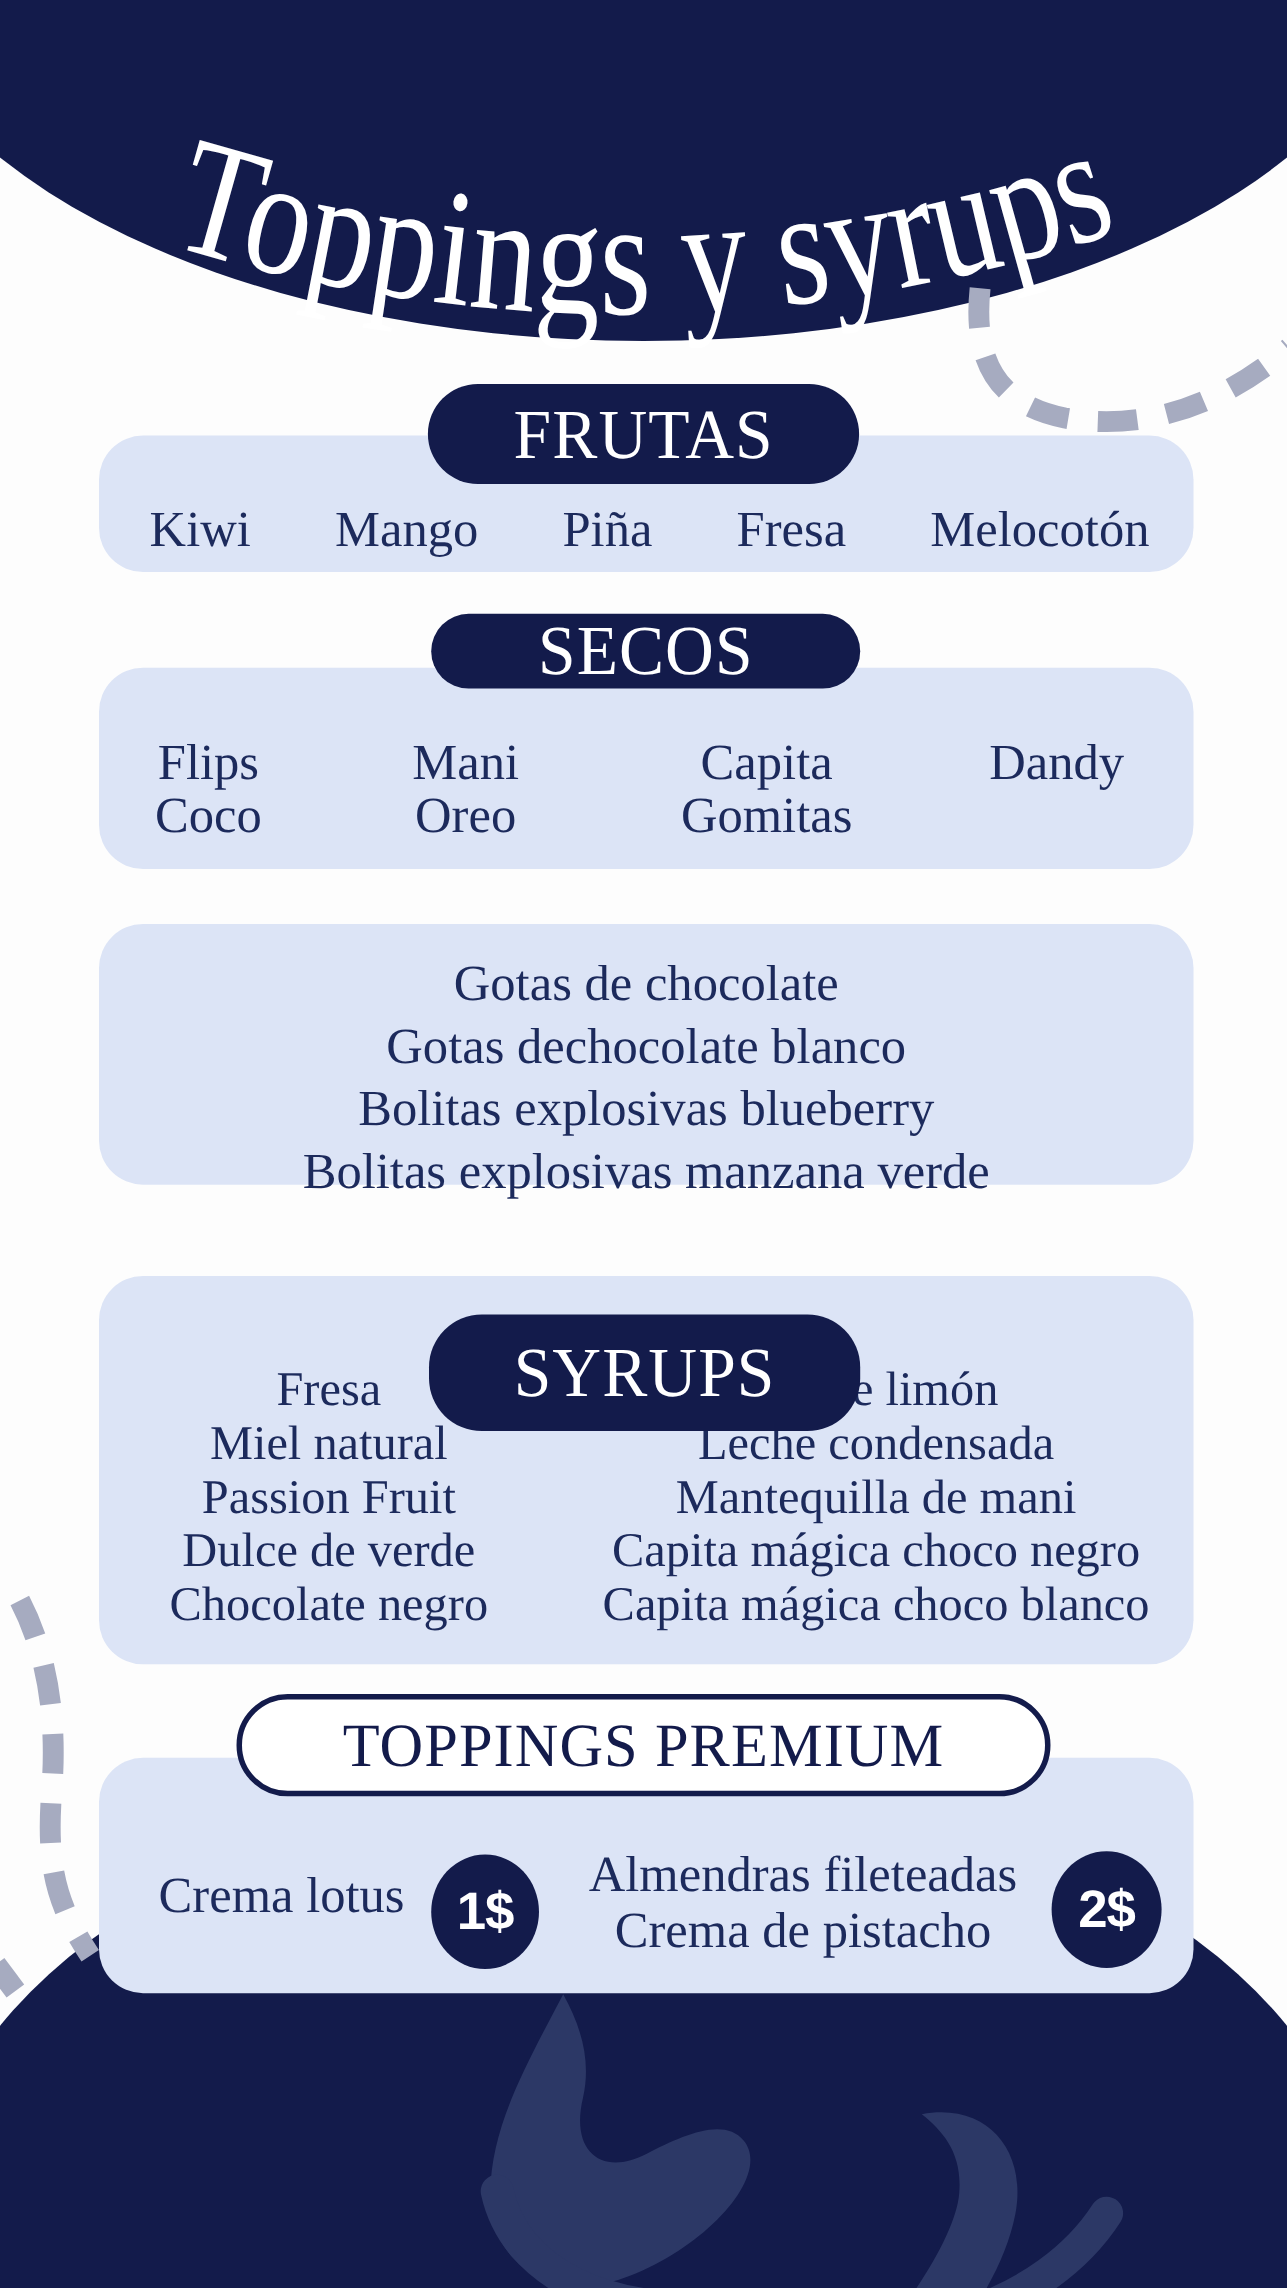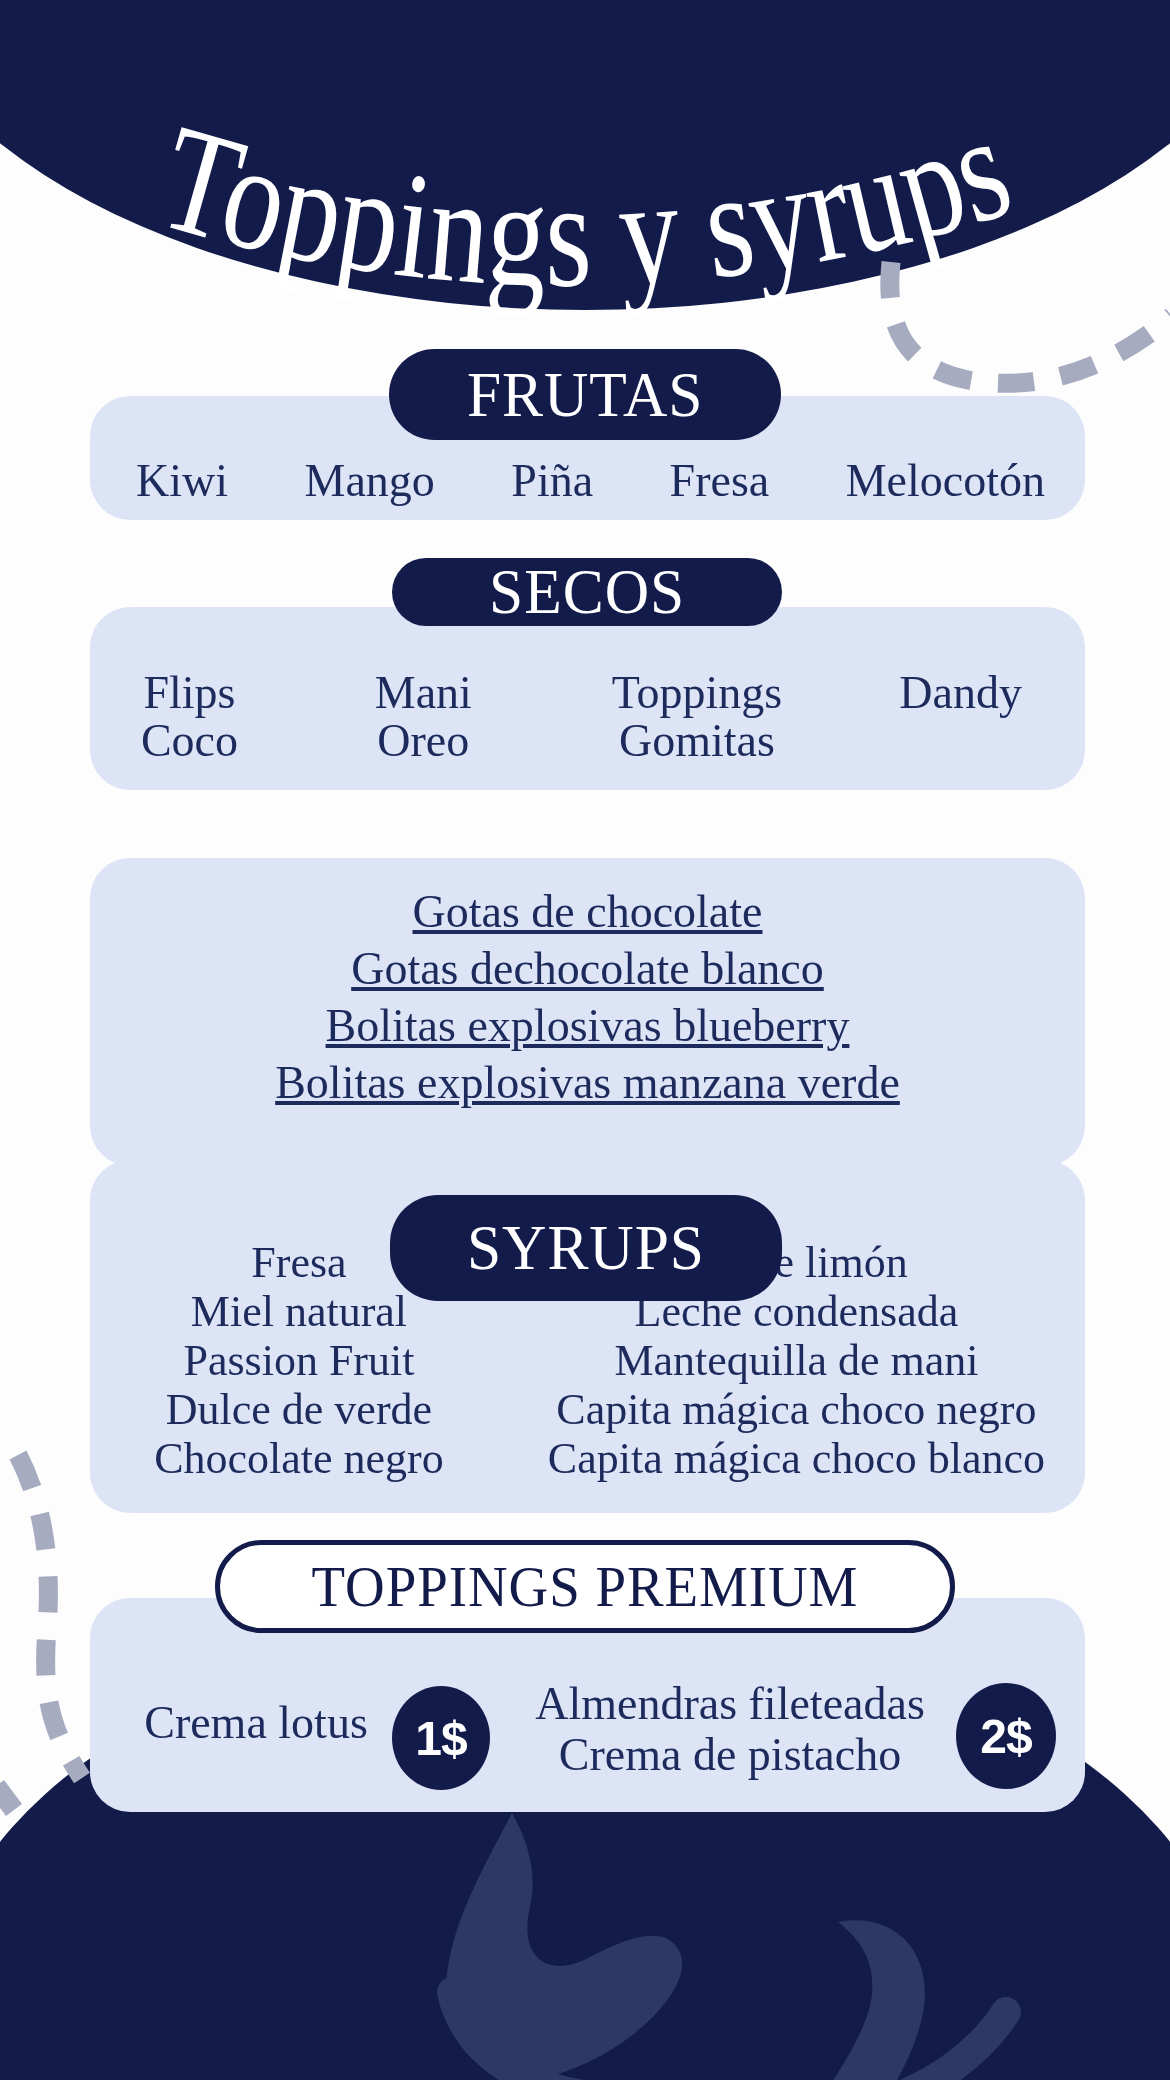--- a/index.html
+++ b/index.html
@@ -26,21 +26,21 @@
   .wm{fill:var(--watermark_navy);}
   .wm-stroke{fill:none;stroke:var(--watermark_navy);stroke-width:30;stroke-linecap:round;}
   .arc-text{font-size:152px;fill:var(--white);font-family:"Liberation Serif","DejaVu Serif",serif;}
   
   .panel{
     position:absolute;left:90px;width:995px;background:var(--panel_blue);
     border-radius:40px;color:var(--text_navy);z-index:3;box-sizing:border-box;
   }
   .panel-frutas{top:396px;height:124px;}
   .panel-secos{top:607px;height:183px;}
-  .panel-extras{top:858px;height:308px;text-decoration:underline;}
+  .panel-extras{top:840px;height:237px;}
   .panel-syrups{top:1160px;height:353px;}
   .panel-premium{top:1598px;height:214px;}
   
   .pill{
     position:absolute;background:var(--navy);color:var(--white);
     border-radius:48px;display:flex;align-items:center;justify-content:center;
     z-index:4;
   }
   .pill .pill-label{font-size:64px;letter-spacing:1px;transform:scaleX(0.96);}
   .pill-frutas{left:389px;top:349px;width:392px;height:91px;}
@@ -130,21 +130,21 @@
     <div class="secos-grid">
       <div class="secos-col">
         <span>Flips</span>
         <span>Coco</span>
       </div>
       <div class="secos-col">
         <span>Mani</span>
         <span>Oreo</span>
       </div>
       <div class="secos-col">
-        <span>Toppings</span>
+        <span>Capita</span>
         <span>Gomitas</span>
       </div>
       <div class="secos-col">
         <span>Dandy</span>
       </div>
     </div>
   </div>
 
   <div class="panel panel-extras">
     <div class="extras-lines">

